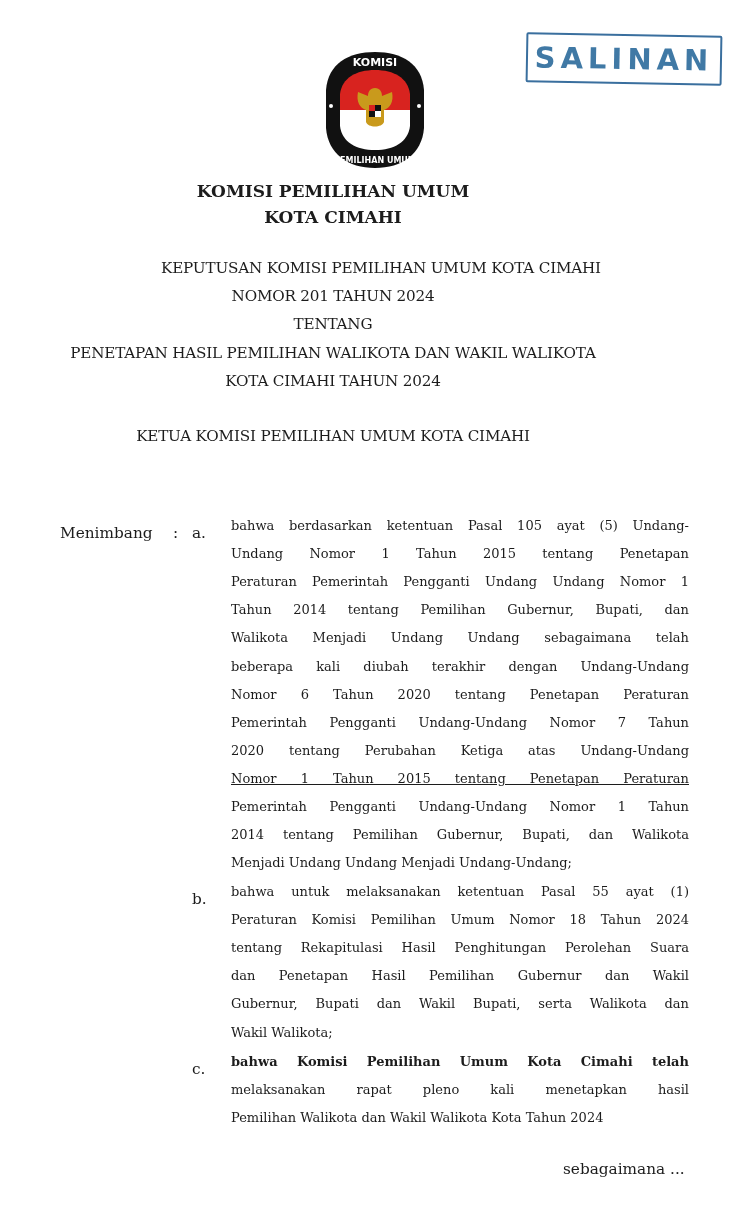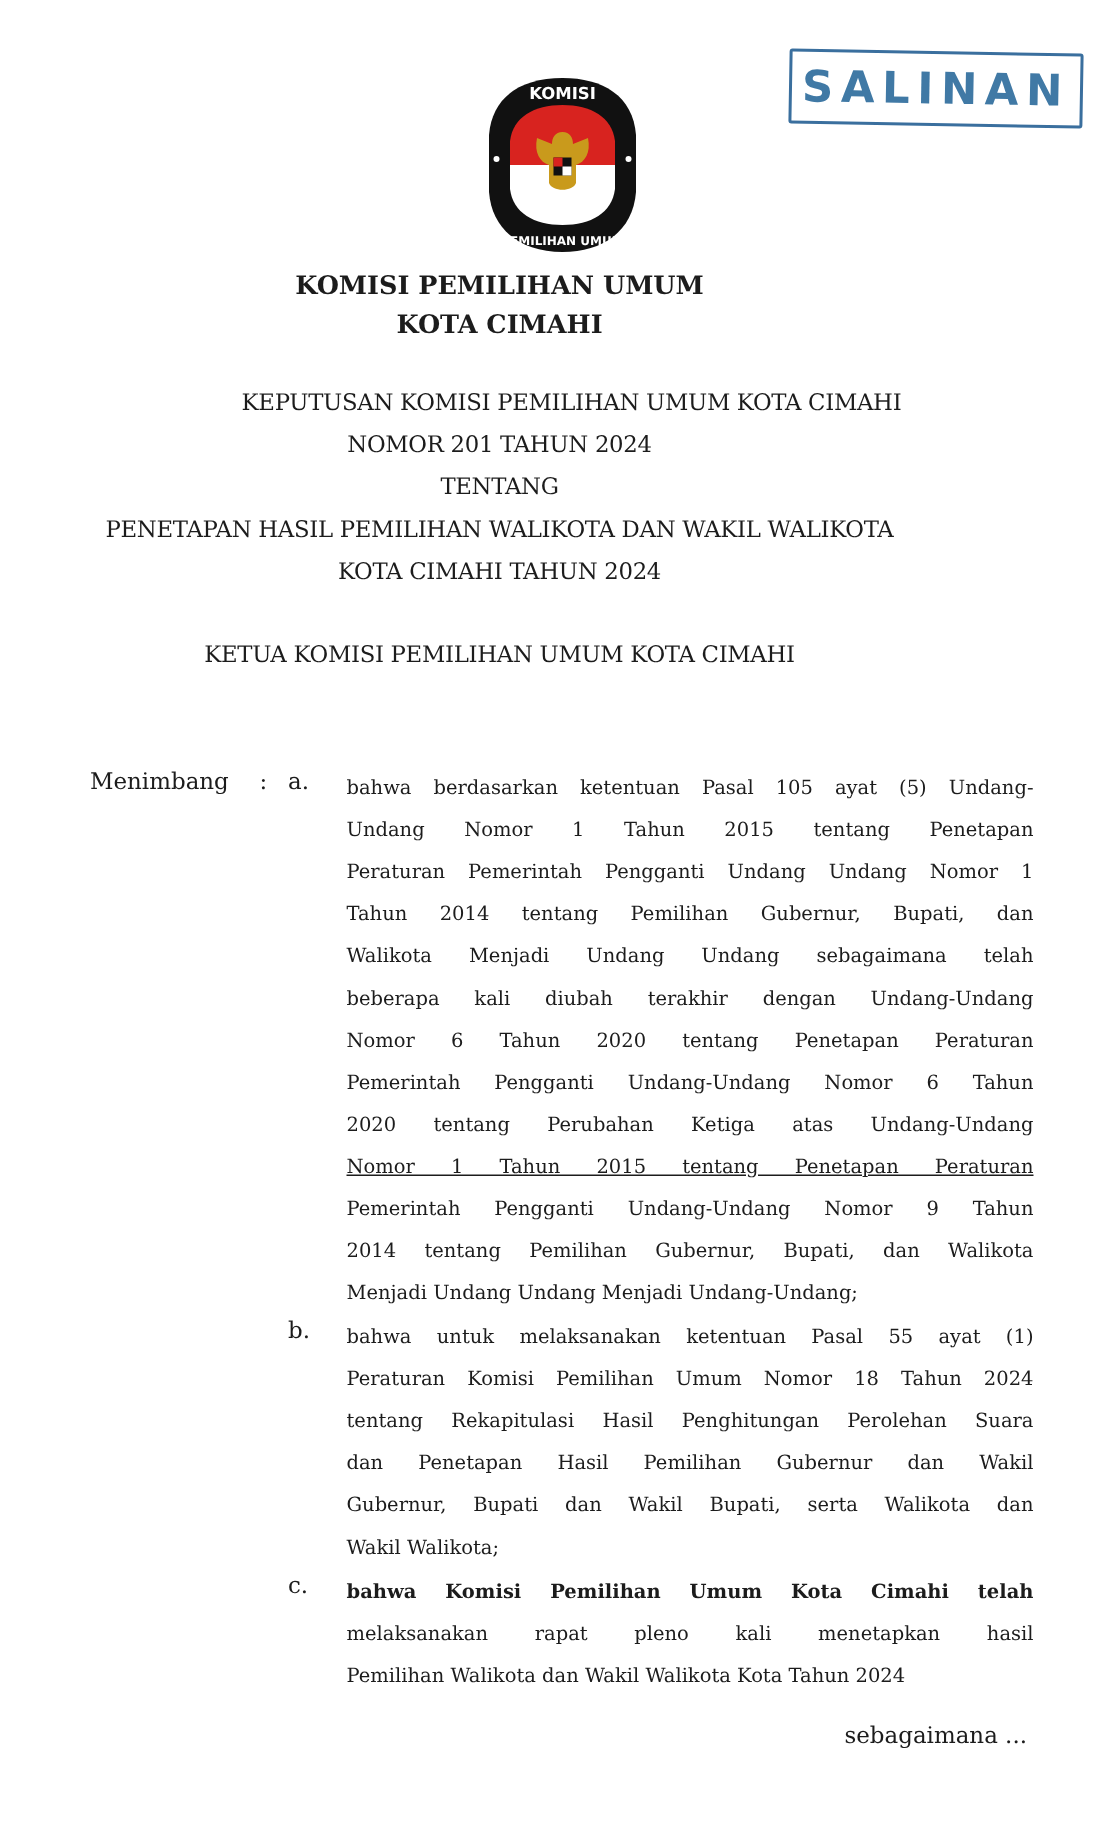--- a/index.html
+++ b/index.html
@@ -10,21 +10,21 @@
              border: 2px solid #3a6f9e; border-radius: 2px; transform: rotate(1deg);
              display: flex; align-items: center; justify-content: center; }
     .stamp span { font-family: "DejaVu Sans", sans-serif; font-weight: bold; font-size: 29px;
                   letter-spacing: 5px; color: #2c6b9c; opacity: 0.9; }
     .center { position: absolute; left: 0; width: 666px; text-align: center; }
     .inst { font-family: "DejaVu Serif", serif; font-weight: bold; font-size: 17px; }
     .title { font-size: 15.2px; letter-spacing: -0.2px; }
     .body-text { position: absolute; left: 231px; width: 458px; font-size: 13px;
                  line-height: 28.1px; text-align: justify; text-align-last: left; }
     .body-text.bline { text-align-last: justify; }
-    .label { position: absolute; font-size: 15.3px; }
+    .label { position: absolute; font-size: 15.3px; margin-top: 12px; }
   </style>
 </head>
 <body>
 
 <svg class="logo" viewBox="0 0 106 120">
   <path d="M53 2 C80 2 100 14 102 40 L102 78 C100 104 80 118 53 118 C26 118 6 104 4 78 L4 40 C6 14 26 2 53 2 Z" fill="#111"></path>
   <path d="M53 20 C72 20 86 28 88 44 L88 60 L18 60 L18 44 C20 28 34 20 53 20 Z" fill="#d8231f"></path>
   <path d="M18 60 L88 60 L88 76 C86 92 72 100 53 100 C34 100 20 92 18 76 Z" fill="#ffffff"></path>
   <path d="M53 38 C48 38 46 42 46 46 L36 42 C34 52 38 58 44 60 L44 72 C46 78 60 78 62 72 L62 60 C68 58 72 52 70 42 L60 46 C60 42 58 38 53 38 Z" fill="#c99a1c"></path>
   <rect x="47" y="55" width="12" height="12" fill="#111"></rect>
@@ -55,24 +55,24 @@
 
 <div class="label" style="left:192px; top:512px;">a.</div>
 <div id="item-a">
     <div class="body-text bline" style="top: 512px;">bahwa berdasarkan ketentuan Pasal 105 ayat (5) Undang-</div>
     <div class="body-text bline" style="top: 540.1px;">Undang Nomor 1 Tahun 2015 tentang Penetapan</div>
     <div class="body-text bline" style="top: 568.2px;">Peraturan Pemerintah Pengganti Undang Undang Nomor 1</div>
     <div class="body-text bline" style="top: 596.3px;">Tahun 2014 tentang Pemilihan Gubernur, Bupati, dan</div>
     <div class="body-text bline" style="top: 624.4px;">Walikota Menjadi Undang Undang sebagaimana telah</div>
     <div class="body-text bline" style="top: 652.5px;">beberapa kali diubah terakhir dengan Undang-Undang</div>
     <div class="body-text bline" style="top: 680.6px;">Nomor 6 Tahun 2020 tentang Penetapan Peraturan</div>
-    <div class="body-text bline" style="top: 708.7px;">Pemerintah Pengganti Undang-Undang Nomor 6 Tahun</div>
+    <div class="body-text bline" style="top: 708.7px;">Pemerintah Pengganti Undang-Undang Nomor 7 Tahun</div>
     <div class="body-text bline" style="top: 736.8px;">2020 tentang Perubahan Ketiga atas Undang-Undang</div>
     <div class="body-text bline" style="top: 764.9px; text-decoration: underline;">Nomor 1 Tahun 2015 tentang Penetapan Peraturan</div>
-    <div class="body-text bline" style="top: 793px;">Pemerintah Pengganti Undang-Undang Nomor 9 Tahun</div>
+    <div class="body-text bline" style="top: 793px;">Pemerintah Pengganti Undang-Undang Nomor 1 Tahun</div>
     <div class="body-text bline" style="top: 821.1px;">2014 tentang Pemilihan Gubernur, Bupati, dan Walikota</div>
     <div class="body-text" style="top: 849.2px;">Menjadi Undang Undang Menjadi Undang-Undang;</div>
   </div>
 
 <div class="label" style="left:192px; top:878px;">b.</div>
 <div id="item-b">
     <div class="body-text bline" style="top: 878px;">bahwa untuk melaksanakan ketentuan Pasal 55 ayat (1)</div>
     <div class="body-text bline" style="top: 906.1px;">Peraturan Komisi Pemilihan Umum Nomor 18 Tahun 2024</div>
     <div class="body-text bline" style="top: 934.2px;">tentang Rekapitulasi Hasil Penghitungan Perolehan Suara</div>
     <div class="body-text bline" style="top: 962.3px;">dan Penetapan Hasil Pemilihan Gubernur dan Wakil</div>

